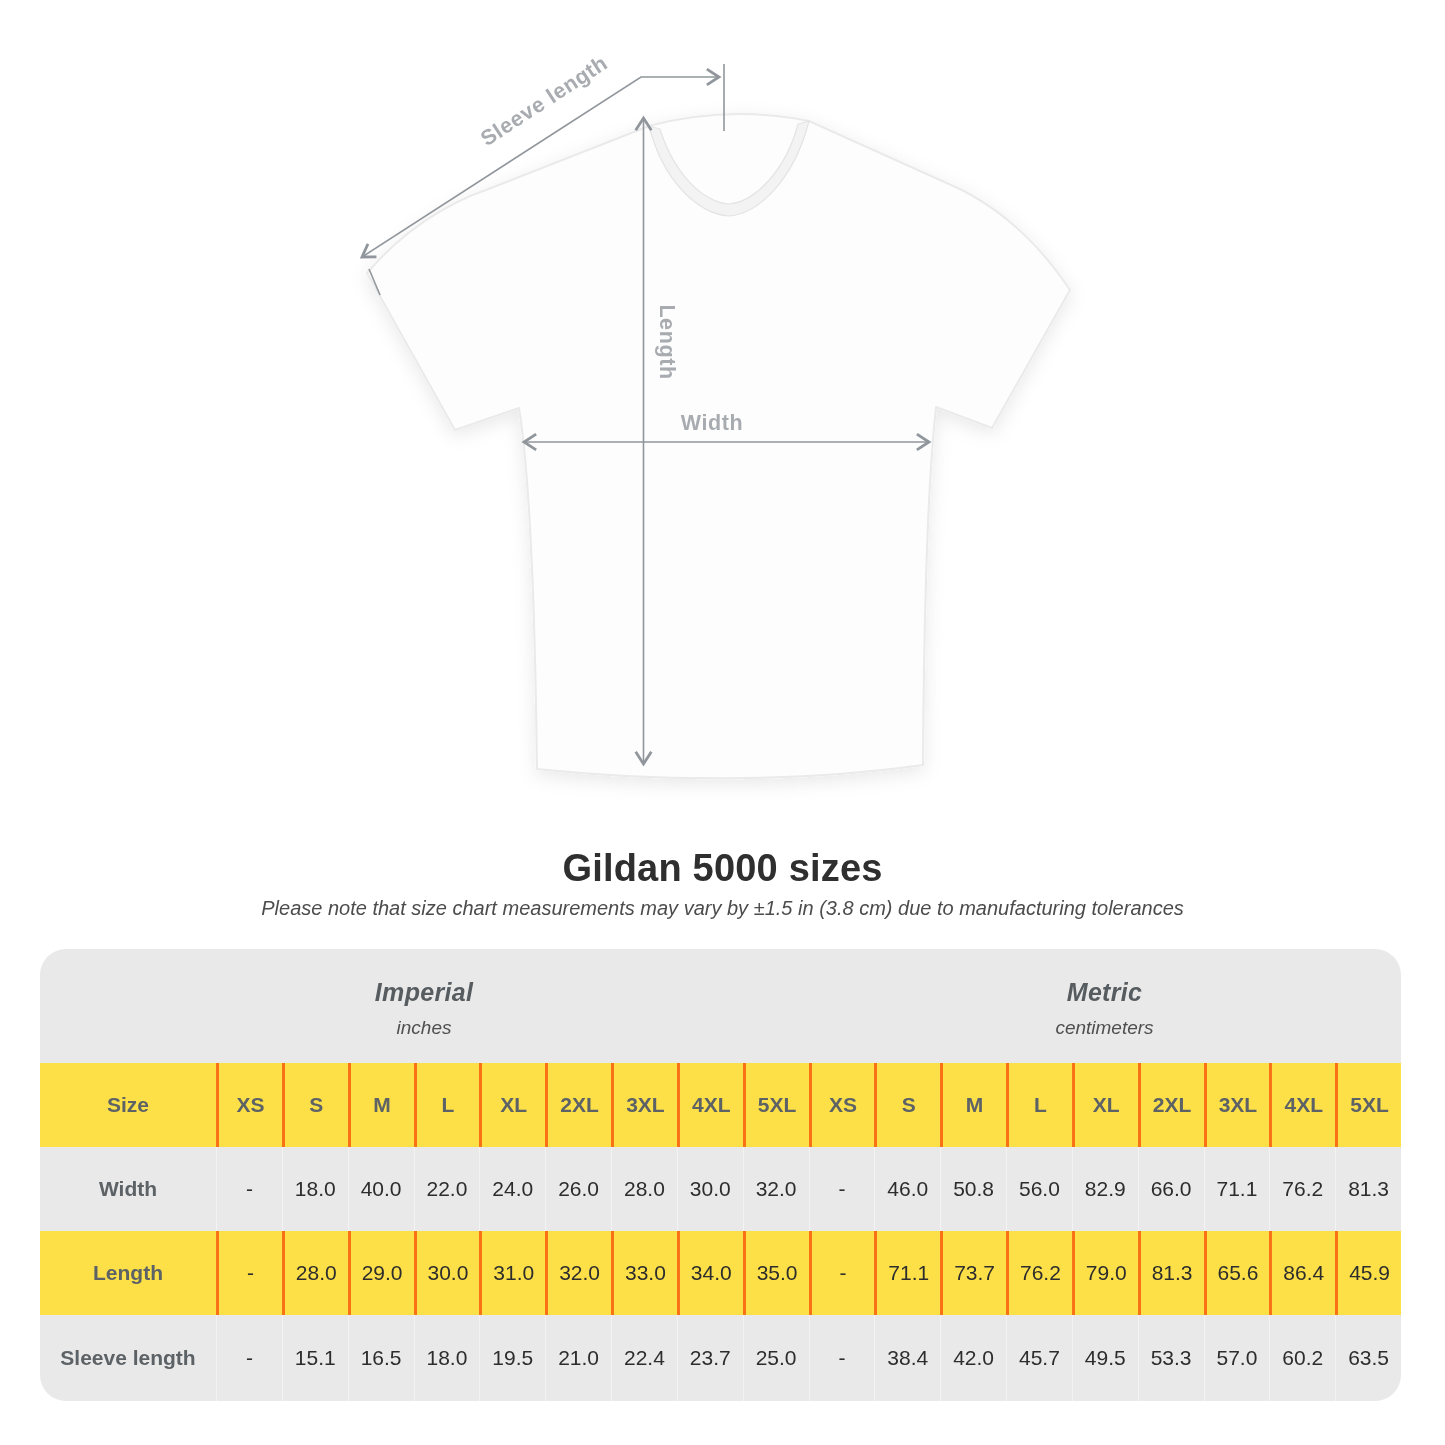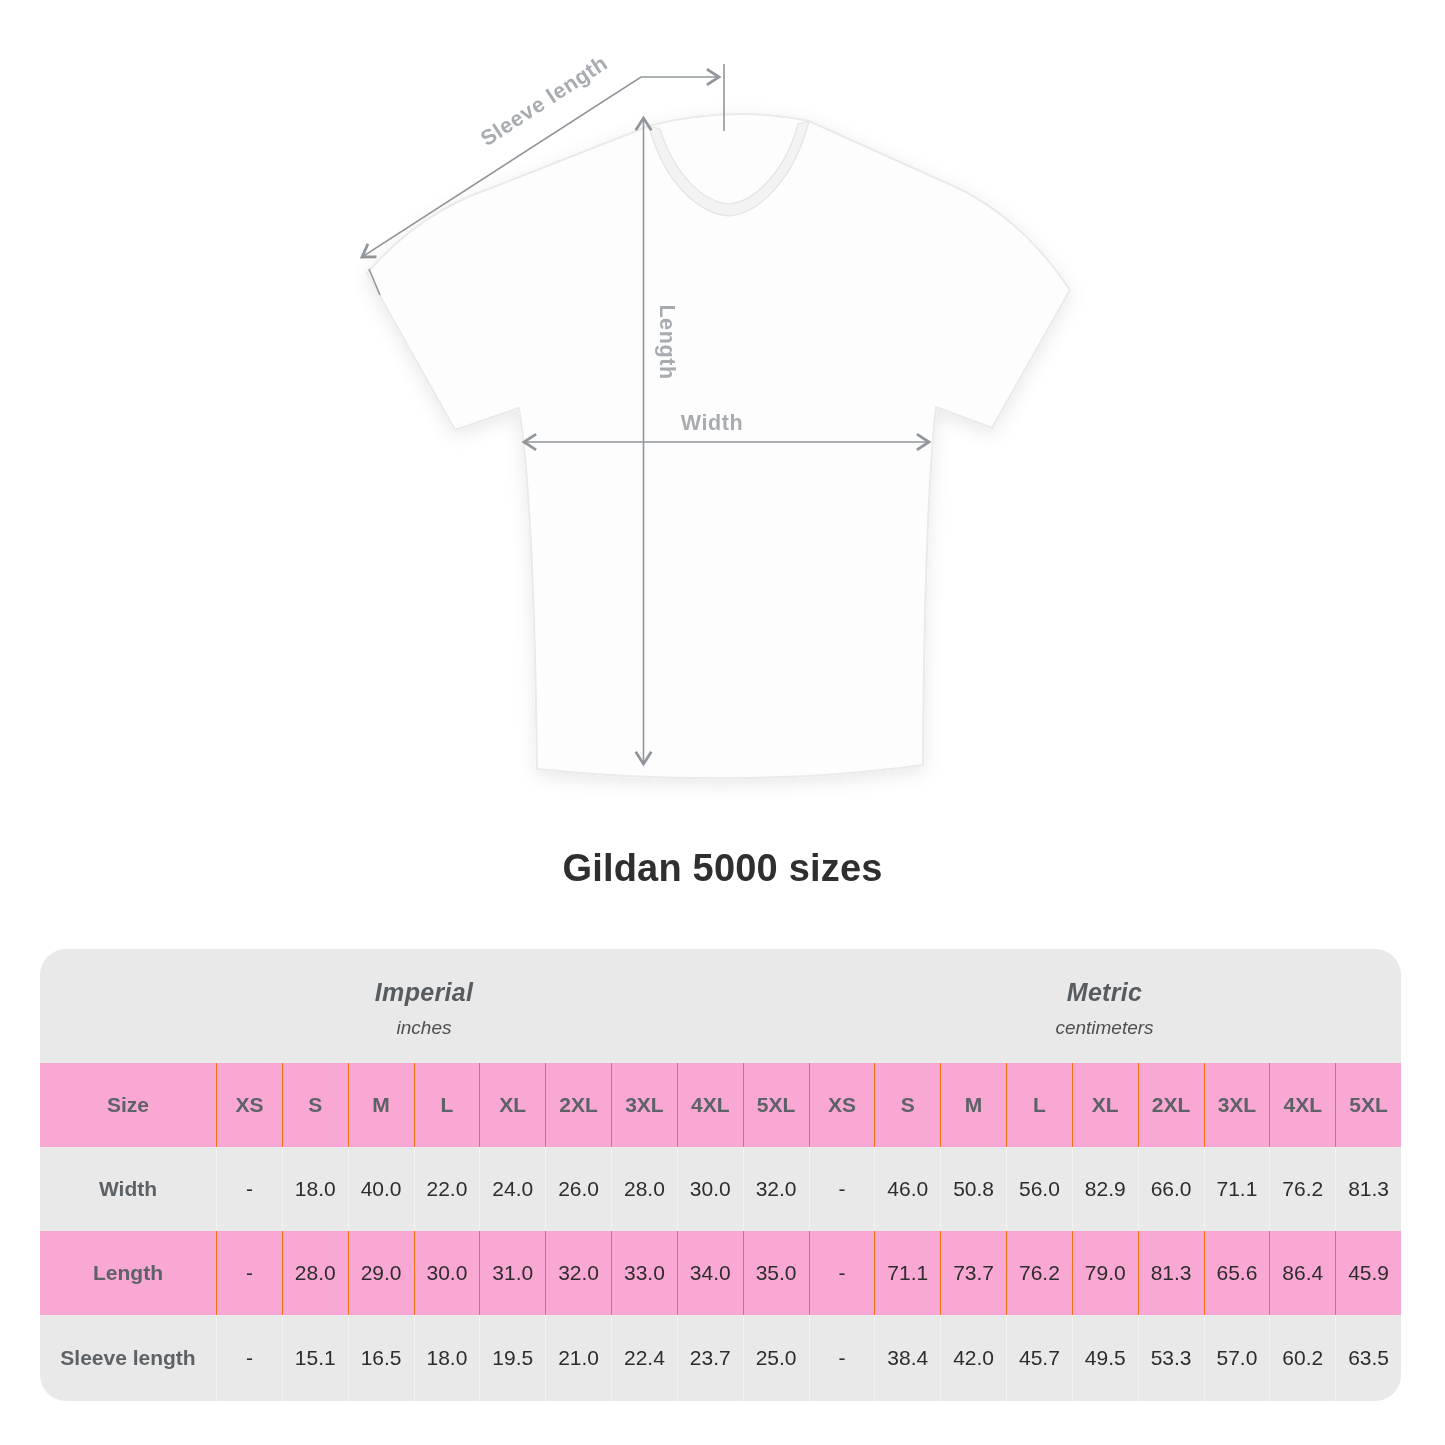--- a/index.html
+++ b/index.html
@@ -41,32 +41,32 @@
     padding-top: 4px;
   }
   .group-name {
     font-size: 25px; font-weight: 700; font-style: italic; color: #565c60;
     letter-spacing: 0.3px;
   }
   .group-unit { font-size: 19px; font-style: italic; color: #4f4f4f; margin-top: 10px; }
 
   .grid-row {
     display: grid; grid-template-columns: 176px repeat(18, 1fr);
-    height: 84px; background: #f9a8d4;
+    height: 84px; background: #fde047;
   }
   .grid-row.row-gray { background: #e9e9e9; }
   .grid-row:last-child { height: 86px; }
 
   .cell {
     display: flex; align-items: center; justify-content: center;
     font-size: 21px; color: #2d2d2d;
     border-left: 1px solid transparent;
   }
   .cell:first-child { border-left: none; }
-  .row-header .cell + .cell, .row-white .cell + .cell { border-left: 1px solid #f97316; }
+  .row-header .cell + .cell, .row-white .cell + .cell { border-left: 3px solid #f97316; }
   .row-gray .cell + .cell { border-left: 1px solid #f3f3f3; }
 
   .label-cell, .head-cell { font-weight: 700; color: #5c6266; font-size: 21px; }
 </style>
 </head>
 <body>
 
 <div class="page">
 
   <svg class="diagram" viewBox="0 0 1445 840" xmlns="http://www.w3.org/2000/svg">
@@ -111,20 +111,21 @@
     </g>
 
     <g font-family="Liberation Sans, DejaVu Sans, sans-serif" font-size="21.5" font-weight="700" fill="#a8acb0" letter-spacing="0.6" text-anchor="middle" dominant-baseline="middle">
       <text x="545" y="102" transform="rotate(-33.2 545 102)">Sleeve length</text>
       <text x="666" y="342" transform="rotate(90 666 342)">Length</text>
       <text x="712" y="424">Width</text>
     </g>
   </svg>
 
   <div class="chart-title">Gildan 5000 sizes</div>
+  <div class="chart-subtitle">Please note that size chart measurements may vary by ±1.5 in (3.8 cm) due to manufacturing tolerances</div>
 
   <div class="size-table">
     <div class="band">
       <div class="group">
         <div class="group-name">Imperial</div>
         <div class="group-unit">inches</div>
       </div>
       <div class="group">
         <div class="group-name">Metric</div>
         <div class="group-unit">centimeters</div>

